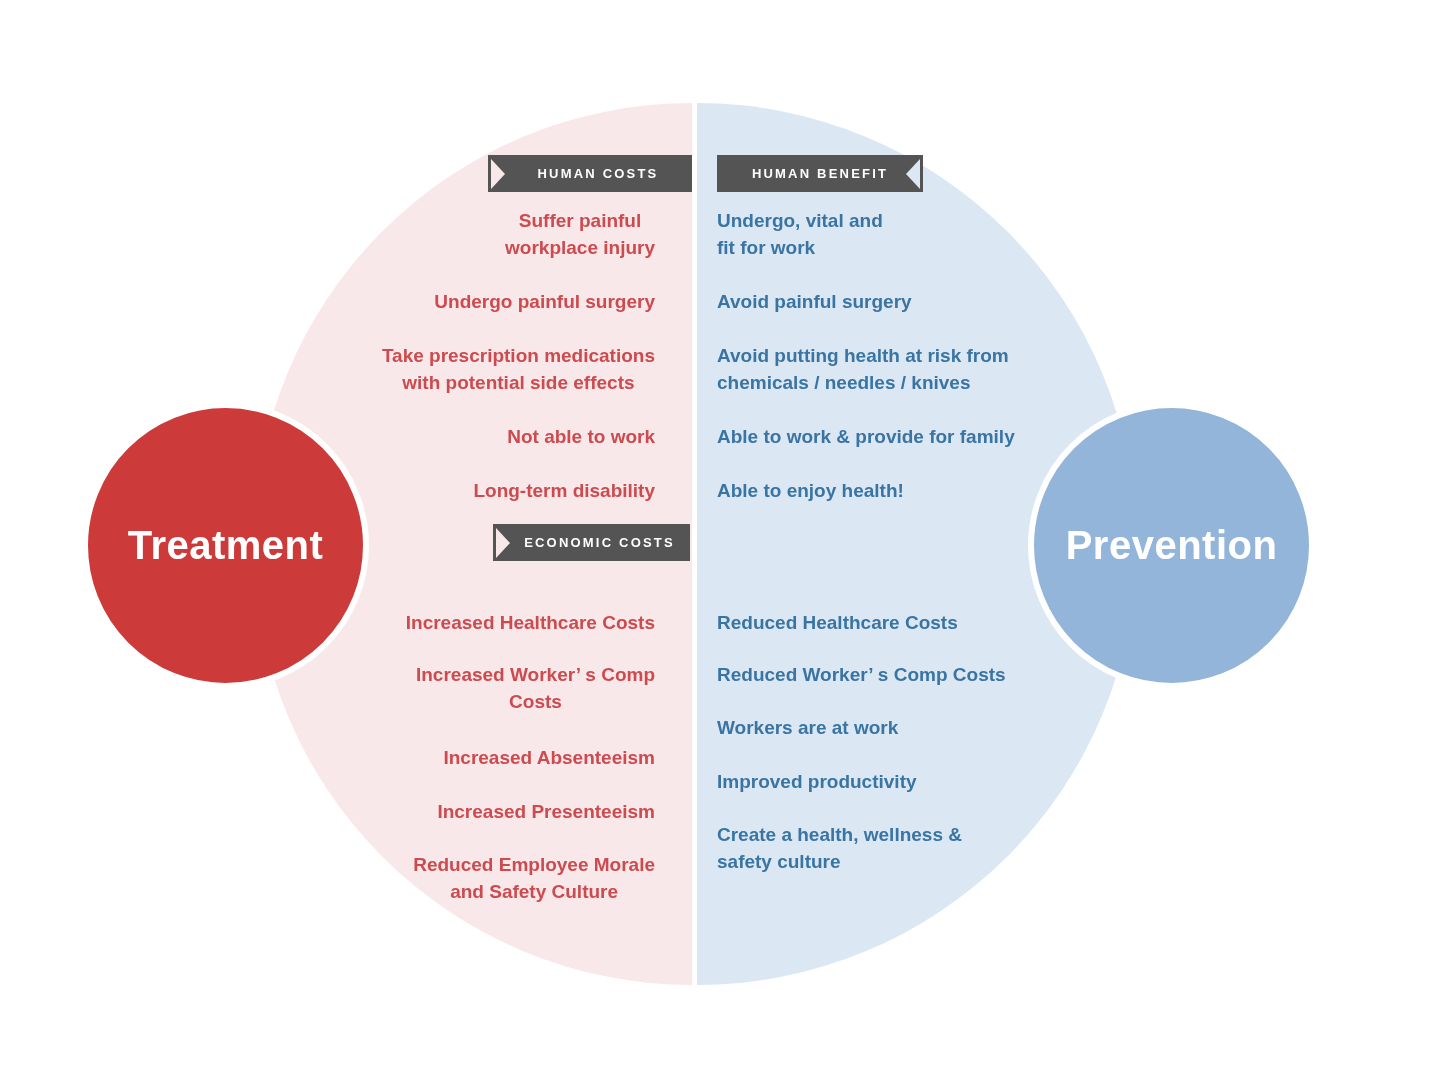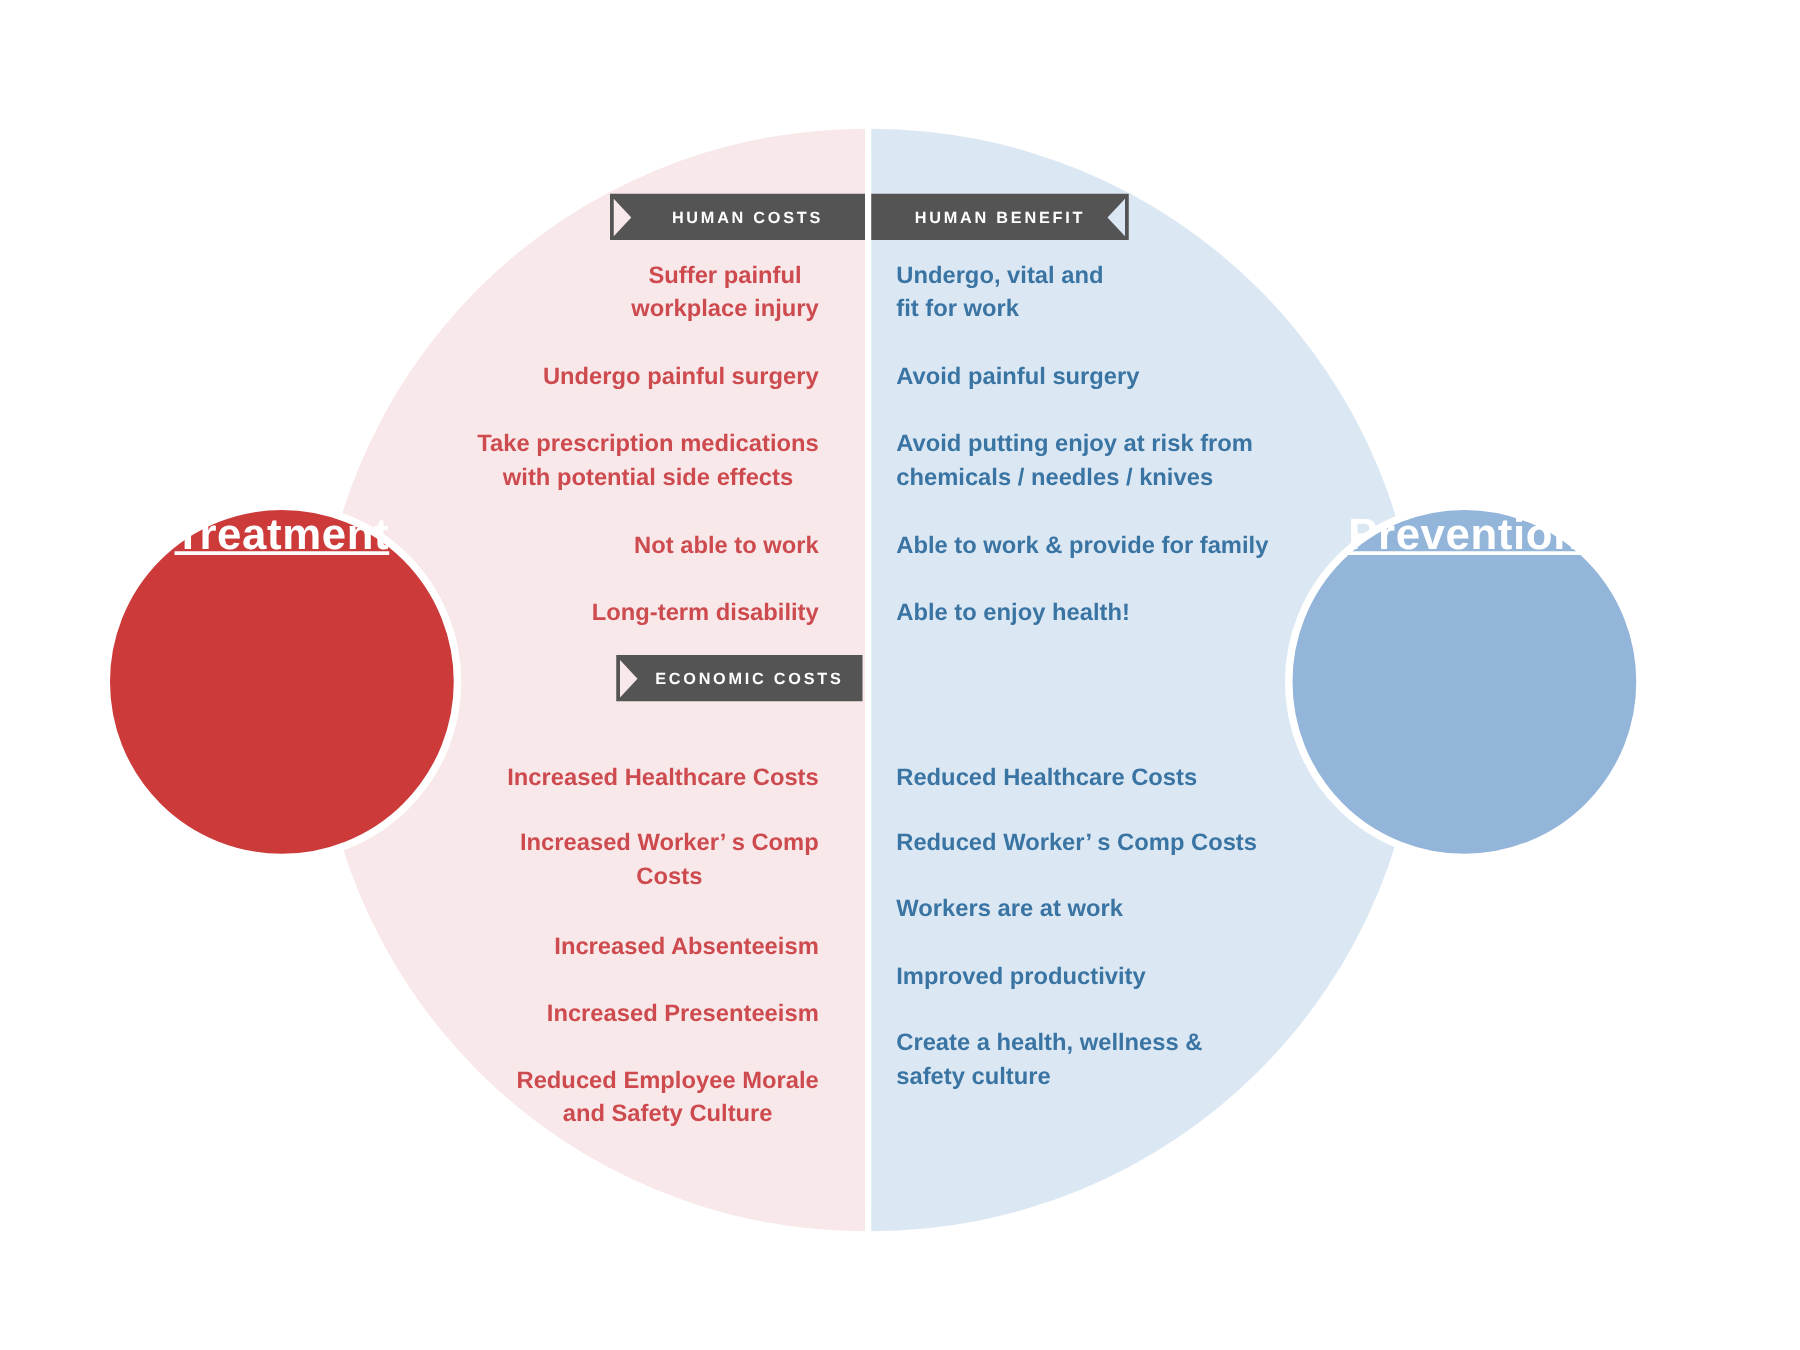--- a/index.html
+++ b/index.html
@@ -30,22 +30,22 @@
     left:697px;width:439px;
     background:var(--blue-bg);
     border-radius:0 441px 441px 0;
   }
   
   .side-circle{
     position:absolute;
     border:6px solid #ffffff;
     border-radius:50%;
     box-sizing:border-box;
-    display:flex;justify-content:center;
-    color:#ffffff;font-weight:bold;font-size:35px;letter-spacing:0.5px;text-decoration:underline;
+    display:flex;align-items:center;justify-content:center;
+    color:#ffffff;font-weight:bold;font-size:40px;letter-spacing:0.5px;
   }
   .side-circle.treatment{
     left:82px;top:402px;width:287px;height:287px;
     background:var(--treatment-circle);
   }
   .side-circle.prevention{
     left:1028px;top:402px;width:287px;height:287px;
     background:var(--prevention-circle);
   }
   
@@ -55,21 +55,21 @@
     color:#ffffff;
     font-size:13px;font-weight:bold;letter-spacing:2.2px;
     display:flex;align-items:center;justify-content:center;
     white-space:nowrap;
   }
   .banner .tail{position:absolute;top:50%;transform:translateY(-50%);width:0;height:0;
     border-top:15px solid transparent;border-bottom:15px solid transparent;}
   .banner.tail-left .tail{left:3px;border-left:14px solid var(--pink-bg);}
   .banner.tail-right .tail{right:3px;border-right:14px solid var(--blue-bg);}
   .banner.tail-left{padding-left:16px;}
-  .banner.tail-right{}
+  .banner.tail-right{margin-left:20px;}
   .banner.human-costs{left:488px;top:155px;width:204px;box-sizing:border-box;}
   .banner.human-benefit{left:697px;top:155px;width:206px;box-sizing:border-box;}
   .banner.economic-costs{left:493px;top:524px;width:197px;box-sizing:border-box;}
   .banner.economic-benefit{left:698px;top:548px;width:201px;box-sizing:border-box;}
   
   .item{
     position:absolute;
     font-size:19px;font-weight:bold;line-height:27px;
     white-space:pre-line;
   }
@@ -109,21 +109,21 @@
   <div class="item red" style="top:661px">Increased Worker’ s Comp
 Costs</div>
   <div class="item red" style="top:744px">Increased Absenteeism</div>
   <div class="item red" style="top:798px">Increased Presenteeism</div>
   <div class="item red" style="top:851px">Reduced Employee Morale
 and Safety Culture</div>
 
   <div class="item blue" style="top:207px">Undergo, vital and
 fit for work</div>
   <div class="item blue" style="top:288px">Avoid painful surgery</div>
-  <div class="item blue" style="top:342px">Avoid putting enjoy at risk from
+  <div class="item blue" style="top:342px">Avoid putting health at risk from
 chemicals / needles / knives</div>
   <div class="item blue" style="top:423px">Able to work &amp; provide for family</div>
   <div class="item blue" style="top:477px">Able to enjoy health!</div>
 
   <div class="item blue" style="top:609px">Reduced Healthcare Costs</div>
   <div class="item blue" style="top:661px">Reduced Worker’ s Comp Costs</div>
   <div class="item blue" style="top:714px">Workers are at work</div>
   <div class="item blue" style="top:768px">Improved productivity</div>
   <div class="item blue" style="top:821px">Create a health, wellness &amp;
 safety culture</div>

